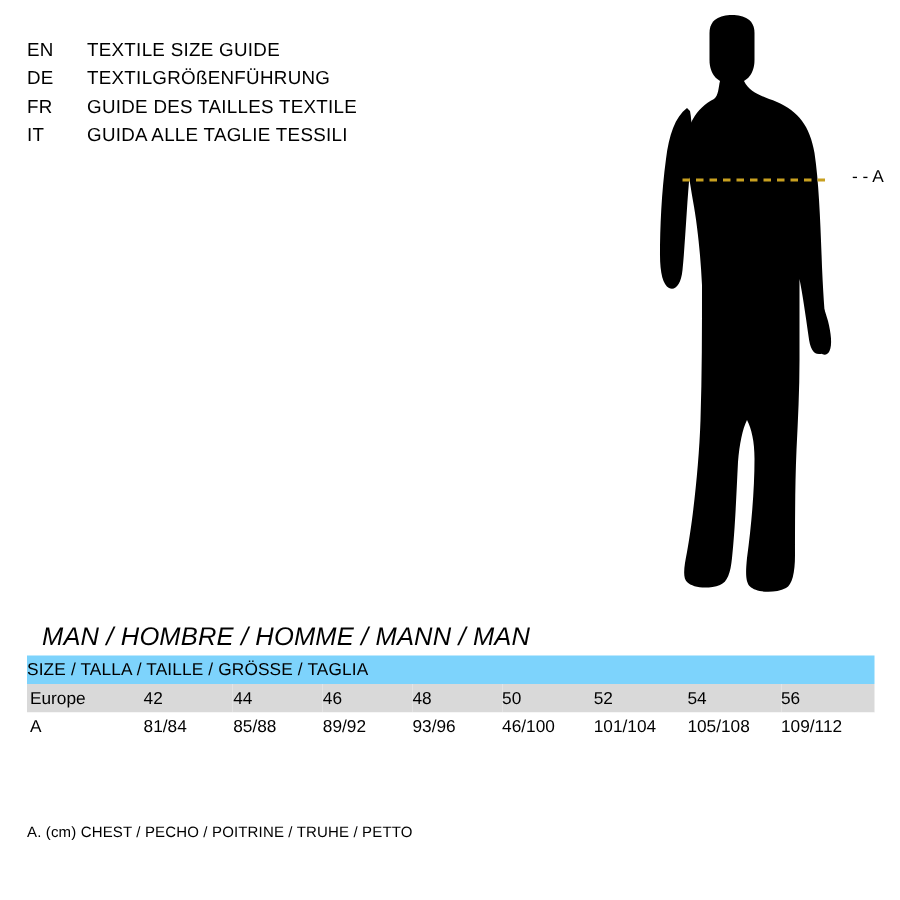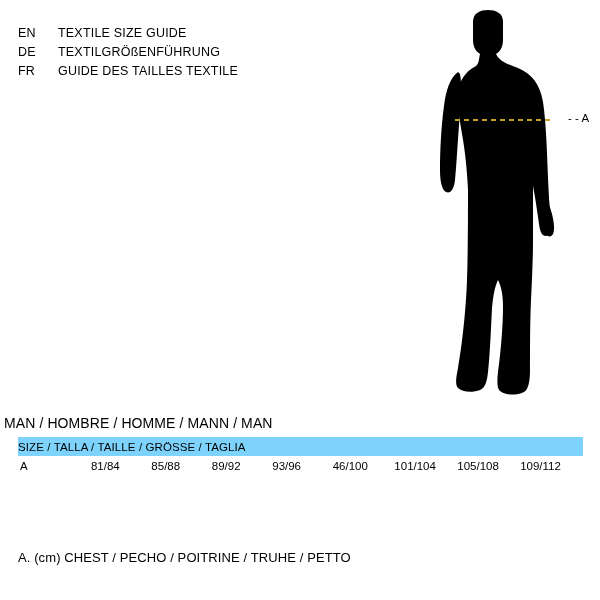--- a/index.html
+++ b/index.html
@@ -76,25 +76,26 @@
     position: absolute;
     left: 168px;
     top: 102px;
     font-size: 11.5px;
     font-family: "Liberation Sans", sans-serif;
   }
 
   
   .table-title {
     position: absolute;
-    left: 4px;
+    left: 28px;
     top: 415px;
-    font-size: 14px;
-    white-space: nowrap;
-    letter-spacing: 0.1px;
+    font-size: 17px;
+    white-space: nowrap;
+    letter-spacing: 0.1px;
+    font-style: italic;
   }
   table.size-table {
     position: absolute;
     left: 18px;
     top: 437px;
     width: 565px;
     border-collapse: collapse;
     font-size: 11.5px;
   }
   table.size-table td {
@@ -119,21 +120,21 @@
     padding-left: 2px !important;
   }
   .c-val {
     width: 68px;
     text-align: left;
   }
   .footnote {
     position: absolute;
     left: 18px;
     top: 550px;
-    font-size: 13px;
+    font-size: 10px;
     white-space: nowrap;
     letter-spacing: 0.1px;
   }
 </style>
 </head>
 <body>
 
 <div class="page">
 
   <div class="lang-block">
@@ -141,20 +142,24 @@
       <span class="lang-code">EN</span>
       <span class="lang-text">TEXTILE SIZE GUIDE</span>
     </div>
     <div class="lang-row">
       <span class="lang-code">DE</span>
       <span class="lang-text">TEXTILGRÖßENFÜHRUNG</span>
     </div>
     <div class="lang-row">
       <span class="lang-code">FR</span>
       <span class="lang-text">GUIDE DES TAILLES TEXTILE</span>
+    </div>
+    <div class="lang-row">
+      <span class="lang-code">IT</span>
+      <span class="lang-text">GUIDA ALLE TAGLIE TESSILI</span>
     </div>
   </div>
 
 
   <div class="figure-wrap">
     <svg class="figure-svg" width="200" height="390" viewBox="0 0 200 390">
 
       <path fill="#000000" d="M73,12 C73,3 80,0 88,0 C96,0 103,3 103,12 L103,30 C103,40 97,46 88,46 C79,46 73,40 73,30 Z"></path>
 
       <path fill="#000000" d="
@@ -211,20 +216,31 @@
     </div>
   </div>
 
   <div class="table-title">MAN / HOMBRE / HOMME / MANN / MAN</div>
 
   <table class="size-table">
     <tbody>
         <tr class="row-head">
       <td colspan="9">SIZE / TALLA / TAILLE / GRÖSSE / TAGLIA</td>
     </tr>
+    <tr class="row-grey">
+      <td class="c-label">Europe</td>
+      <td class="c-val">42</td>
+      <td class="c-val">44</td>
+      <td class="c-val">46</td>
+      <td class="c-val">48</td>
+      <td class="c-val">50</td>
+      <td class="c-val">52</td>
+      <td class="c-val">54</td>
+      <td class="c-val">56</td>
+    </tr>
     <tr class="row-white">
       <td class="c-label">A</td>
       <td class="c-val">81/84</td>
       <td class="c-val">85/88</td>
       <td class="c-val">89/92</td>
       <td class="c-val">93/96</td>
       <td class="c-val">46/100</td>
       <td class="c-val">101/104</td>
       <td class="c-val">105/108</td>
       <td class="c-val">109/112</td>

